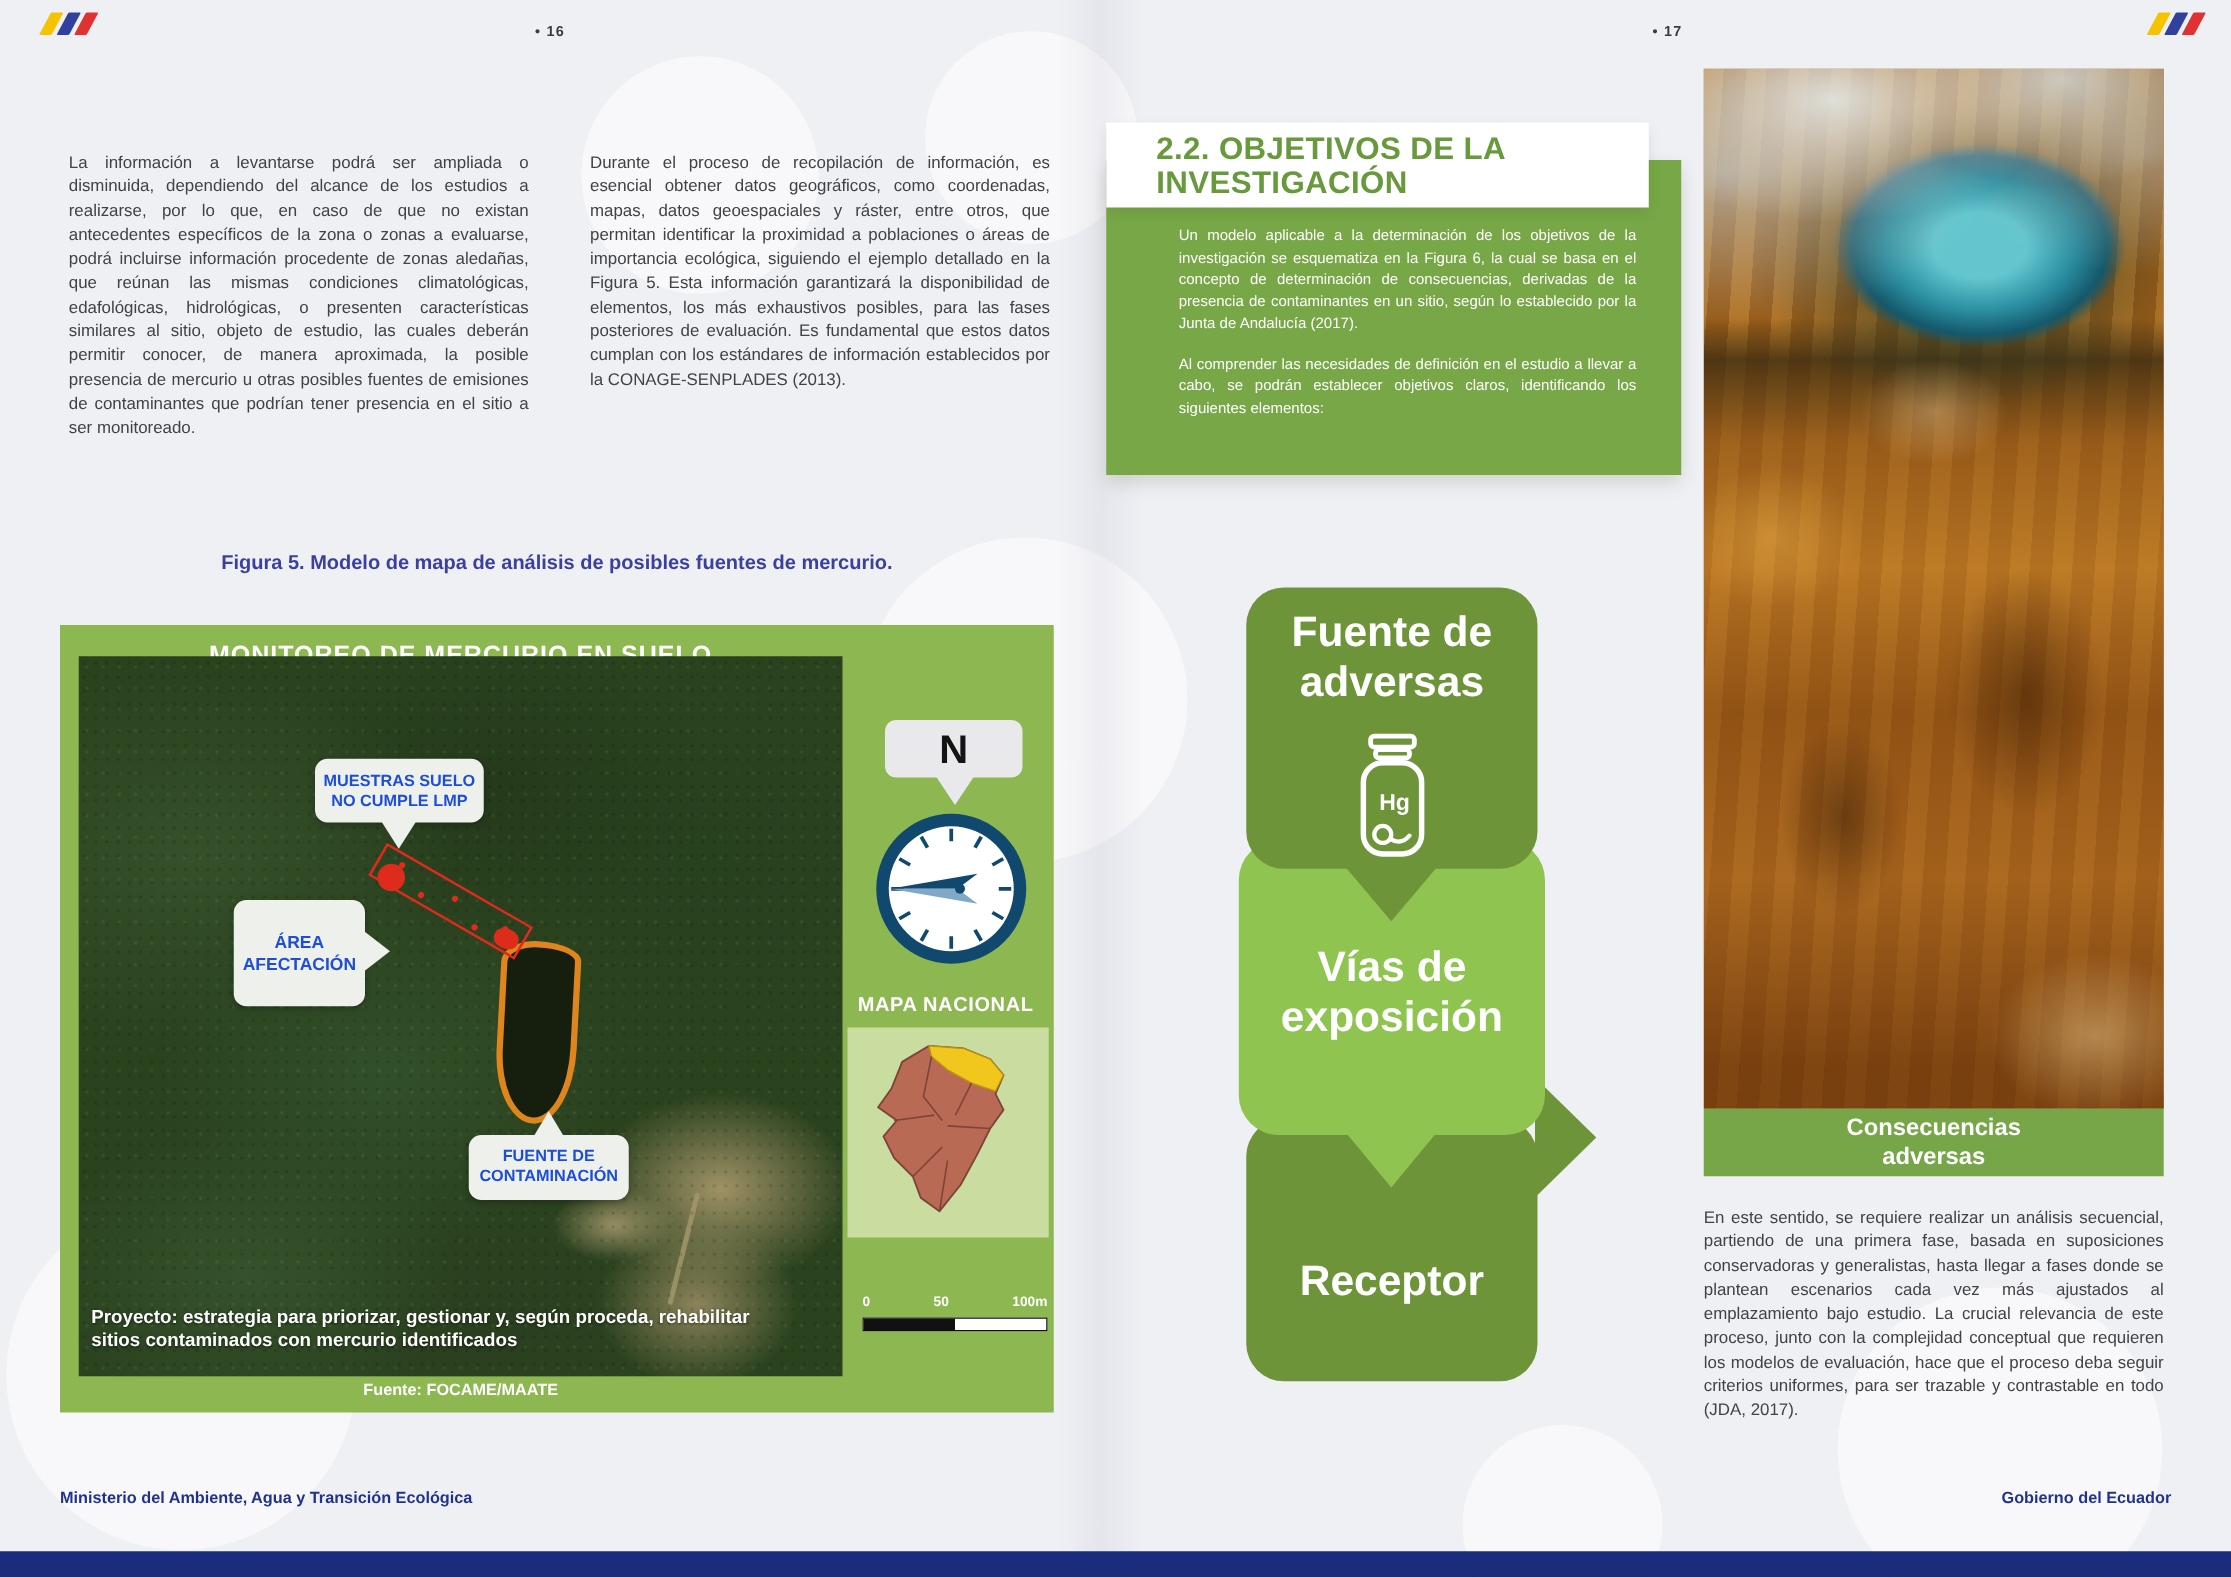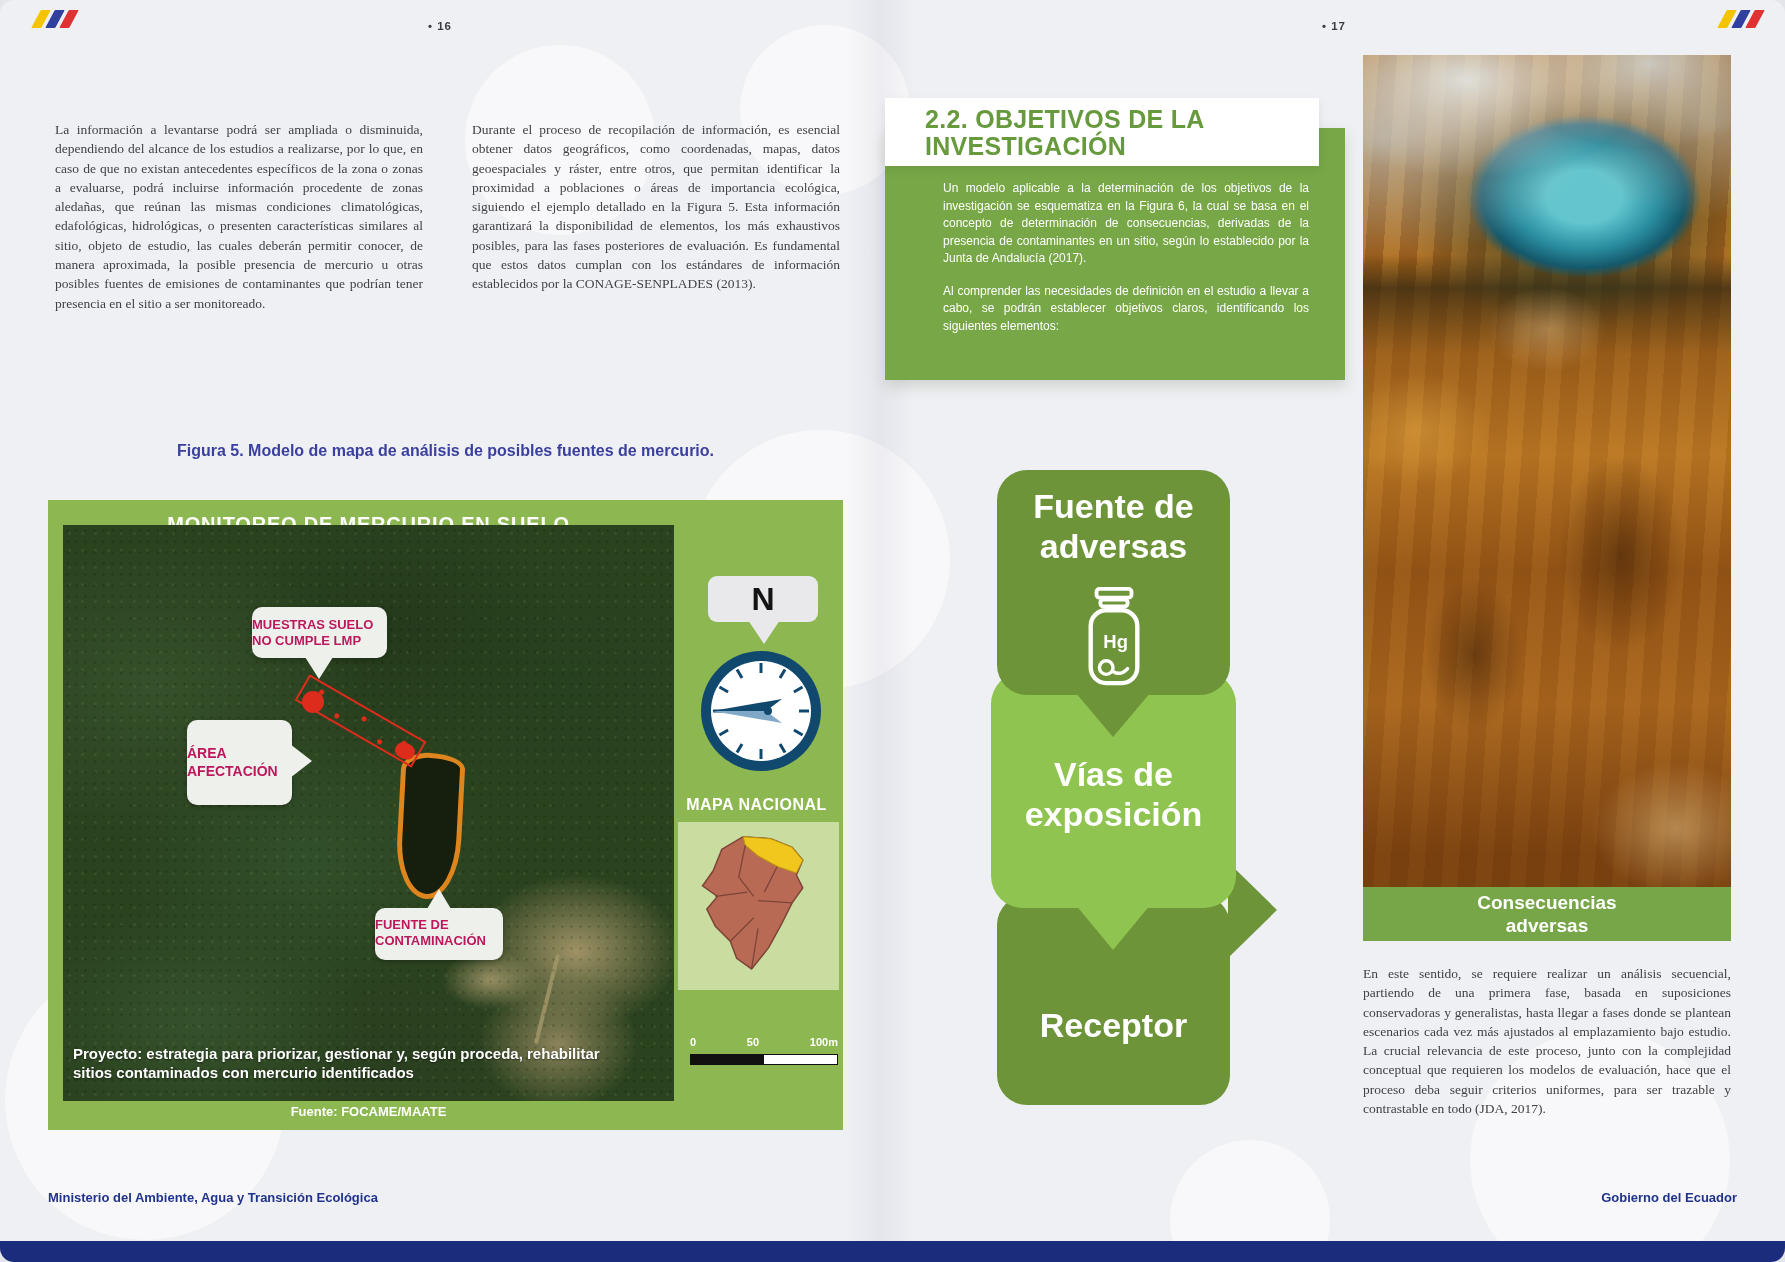--- a/index.html
+++ b/index.html
@@ -1,34 +1,34 @@
 <!DOCTYPE html>
 <html><head>
 <meta charset="utf-8">
 <style>
   html,body{margin:0;padding:0;background:#e4e5ea;}
   #stage{position:relative;width:1785px;height:1262px;background:#eff0f4;overflow:hidden;
-         font-family:"Liberation Sans", sans-serif;color:#414146;border-radius:14px;}
+         font-family:"Liberation Sans", sans-serif;color:#414146;}
   [data-name]{box-sizing:border-box;}
 
   
   .bgcircle{position:absolute;border-radius:50%;background:rgba(255,255,255,.55);z-index:0;}
 
   .gutter-shadow{position:absolute;left:846px;top:0;width:70px;height:1262px;z-index:0;
     background:linear-gradient(90deg,rgba(40,40,90,0),rgba(40,40,90,.05) 50%,rgba(40,40,90,0));}
 
   
   .logo{position:absolute;top:10px;display:flex;gap:4px;z-index:3;}
   .logo span{width:10px;height:18px;transform:skewX(-28deg);border-radius:1px;display:block;}
   .sl-y{background:#f5c400;} .sl-b{background:#30409c;} .sl-r{background:#e03232;}
 
   .pagenum{position:absolute;top:20px;font-size:11.5px;font-weight:700;color:#3c3c40;letter-spacing:1px;z-index:2;}
 
   
-  .bodytext{position:absolute;font-size:13.5px;line-height:19.3px;text-align:justify;color:#414146;z-index:2;font-family:Liberation Serif, serif;}
+  .bodytext{position:absolute;font-size:13.5px;line-height:19.3px;text-align:justify;color:#414146;z-index:2;}
 
   .figcaption{position:absolute;color:#3b409e;font-weight:700;z-index:2;}
 
   
   .map-panel{position:absolute;left:48px;top:500px;width:795px;height:630px;background:#8cb751;z-index:2;}
   .map-title{position:absolute;left:15px;top:13px;width:611px;text-align:center;color:#fff;
              font-size:20px;font-weight:700;letter-spacing:.8px;}
   .sat{position:absolute;left:15px;top:25px;width:611px;height:576px;overflow:hidden;background-color:#2b421f;
     background-image:
       radial-gradient(ellipse 150px 110px at 84% 74%, rgba(165,150,105,.95), rgba(165,150,105,0) 70%),
@@ -40,22 +40,22 @@
       radial-gradient(ellipse 210px 160px at 82% 28%, #27401e, rgba(39,64,30,0) 70%),
       radial-gradient(ellipse 240px 170px at 22% 86%, #35522c, rgba(53,82,44,0) 70%),
       radial-gradient(ellipse 210px 150px at 55% 93%, #2a3f1f, rgba(42,63,31,0) 70%);}
   .sat::after{content:"";position:absolute;inset:0;pointer-events:none;opacity:.5;
       background-image:radial-gradient(circle, rgba(0,0,0,.28) 1px, transparent 1.6px),
                        radial-gradient(circle, rgba(130,170,100,.28) 1px, transparent 1.8px);
       background-size:9px 11px, 13px 17px;}
   .sat-path{position:absolute;left:482px;top:428px;width:4px;height:92px;background:rgba(162,150,104,.85);
       transform:rotate(14deg);border-radius:3px;}
 
-  .bubble{position:absolute;background:#eef0ec;border-radius:10px;color:#be185d;font-weight:700;
-          z-index:4;box-shadow:0 2px 5px rgba(0,0,0,.25);}
+  .bubble{position:absolute;background:#eef0ec;border-radius:10px;color:#1d4ed8;font-weight:700;
+          text-align:center;z-index:4;box-shadow:0 2px 5px rgba(0,0,0,.25);}
   .bubble .l{display:block;}
   #bubble-muestras{left:189px;top:82px;width:135px;height:51px;font-size:13px;line-height:16px;padding-top:10px;}
   #bubble-muestras::after{content:"";position:absolute;left:53px;top:50px;border-left:14px solid transparent;
       border-right:14px solid transparent;border-top:22px solid #eef0ec;}
   #bubble-area{left:124px;top:195px;width:105px;height:85px;font-size:14px;line-height:18px;padding-top:24px;}
   #bubble-area::after{content:"";position:absolute;left:103px;top:24px;border-top:17px solid transparent;
       border-bottom:17px solid transparent;border-left:22px solid #eef0ec;}
   #bubble-fuente{left:312px;top:383px;width:128px;height:52px;font-size:13px;line-height:16px;padding-top:9px;}
   #bubble-fuente::after{content:"";position:absolute;left:52px;top:-19px;border-left:12px solid transparent;
       border-right:12px solid transparent;border-bottom:20px solid #eef0ec;}

